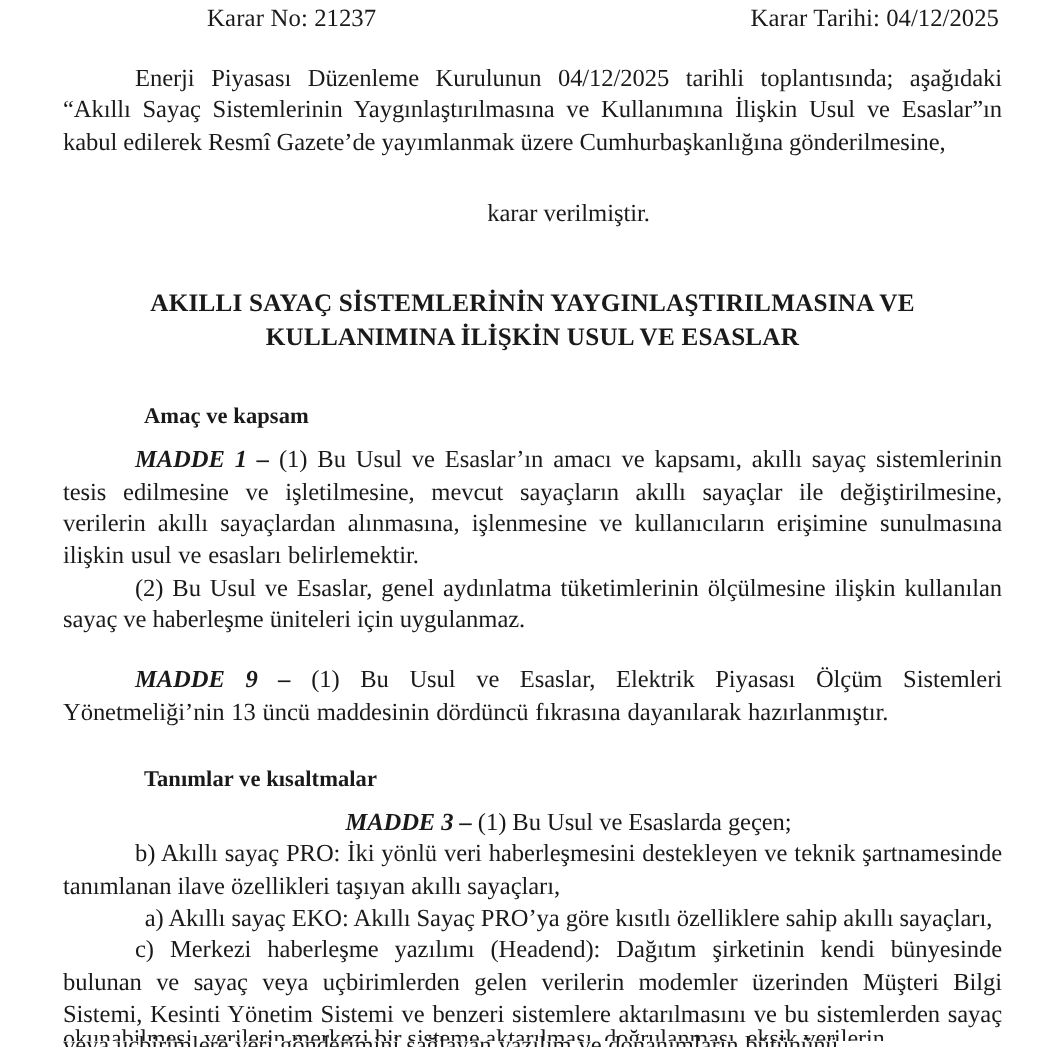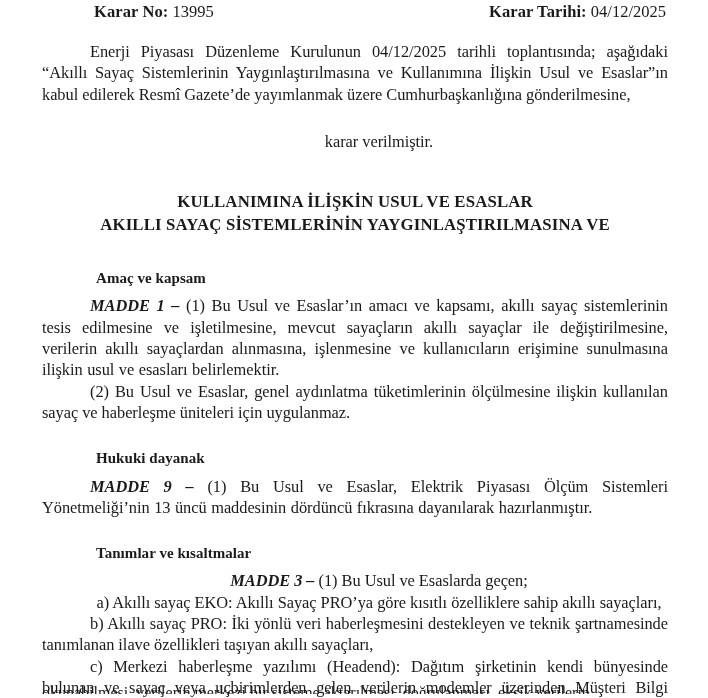--- a/index.html
+++ b/index.html
@@ -37,22 +37,23 @@
     display: flex;
     justify-content: space-between;
     align-items: baseline;
     font-size: 16.5px;
     line-height: 20px;
     padding-top: 2px;
   }
   .header-left { padding-left: 52px; }
   .header-right { padding-right: 2px; }
   .hdr-label {
-    font-weight: bold;
+    font-weight: normal;
     letter-spacing: 0.1px;
+    margin-left: 44px;
   }
   .hdr-value { font-weight: normal; }
 
   
   p.para {
     margin: 0;
     font-size: 16.4px;
     line-height: 21.3px;
     text-align: justify;
     text-justify: inter-word;
@@ -109,65 +110,64 @@
 </head>
 <body>
 
 <div class="page">
 
   <div class="content">
 
     <div class="header-row">
       <div class="header-left">
         <span class="hdr-label">Karar No:</span>
-        <span class="hdr-value">13995</span>
+        <span class="hdr-value">21237</span>
       </div>
       <div class="header-right">
         <span class="hdr-label">Karar Tarihi:</span>
         <span class="hdr-value">04/12/2025</span>
       </div>
     </div>
 
     <div class="gap-md"></div>
 
     <p class="para">Enerji Piyasası Düzenleme Kurulunun 04/12/2025 tarihli toplantısında; aşağıdaki “Akıllı Sayaç Sistemlerinin Yaygınlaştırılmasına ve Kullanımına İlişkin Usul ve Esaslar”ın kabul edilerek Resmî Gazete’de yayımlanmak üzere Cumhurbaşkanlığına gönderilmesine,</p>
 
     <div class="gap-lg"></div>
 
     <p class="para nojust">karar verilmiştir.</p>
 
     <div class="gap-xl"></div>
 
     <div class="doc-title">
+      <span class="tl">AKILLI SAYAÇ SİSTEMLERİNİN YAYGINLAŞTIRILMASINA VE</span>
       <span class="tl">KULLANIMINA İLİŞKİN USUL VE ESASLAR</span>
-      <span class="tl">AKILLI SAYAÇ SİSTEMLERİNİN YAYGINLAŞTIRILMASINA VE</span>
     </div>
 
     <div class="gap-lg"></div>
 
     <div>
       <p class="sec-head">Amaç ve kapsam</p>
       <p class="para spread"><span class="madde">MADDE 1 –</span> (1) Bu Usul ve Esaslar’ın amacı ve kapsamı, akıllı sayaç sistemlerinin tesis edilmesine ve işletilmesine, mevcut sayaçların akıllı sayaçlar ile değiştirilmesine, verilerin akıllı sayaçlardan alınmasına, işlenmesine ve kullanıcıların erişimine sunulmasına ilişkin usul ve esasları belirlemektir.</p>
       <p class="para">(2) Bu Usul ve Esaslar, genel aydınlatma tüketimlerinin ölçülmesine ilişkin kullanılan sayaç ve haberleşme üniteleri için uygulanmaz.</p>
     </div>
 
     <div class="gap-md"></div>
 
     <div>
-      <p class="sec-head">Hukuki dayanak</p>
       <p class="para spread"><span class="madde">MADDE 9 –</span> (1) Bu Usul ve Esaslar, Elektrik Piyasası Ölçüm Sistemleri Yönetmeliği’nin 13 üncü maddesinin dördüncü fıkrasına dayanılarak hazırlanmıştır.</p>
     </div>
 
     <div class="gap-md"></div>
 
     <div>
       <p class="sec-head">Tanımlar ve kısaltmalar</p>
       <p class="para nojust"><span class="madde">MADDE 3 –</span> (1) Bu Usul ve Esaslarda geçen;</p>
+      <p class="para">b) Akıllı sayaç PRO: İki yönlü veri haberleşmesini destekleyen ve teknik şartnamesinde tanımlanan ilave özellikleri taşıyan akıllı sayaçları,</p>
       <p class="para nojust">a) Akıllı sayaç EKO: Akıllı Sayaç PRO’ya göre kısıtlı özelliklere sahip akıllı sayaçları,</p>
-      <p class="para">b) Akıllı sayaç PRO: İki yönlü veri haberleşmesini destekleyen ve teknik şartnamesinde tanımlanan ilave özellikleri taşıyan akıllı sayaçları,</p>
       <p class="para spread">c) Merkezi haberleşme yazılımı (Headend): Dağıtım şirketinin kendi bünyesinde bulunan ve sayaç veya uçbirimlerden gelen verilerin modemler üzerinden Müşteri Bilgi Sistemi, Kesinti Yönetim Sistemi ve benzeri sistemlere aktarılmasını ve bu sistemlerden sayaç veya uçbirimlere veri gönderimini sağlayan yazılım ve donanımların bütününü,</p>
 
     </div>
 
   </div>
 
   <div class="clip-line">
     <span>okunabilmesi, verilerin merkezi bir sisteme aktarılması, doğrulanması, eksik verilerin</span>
   </div>
 

